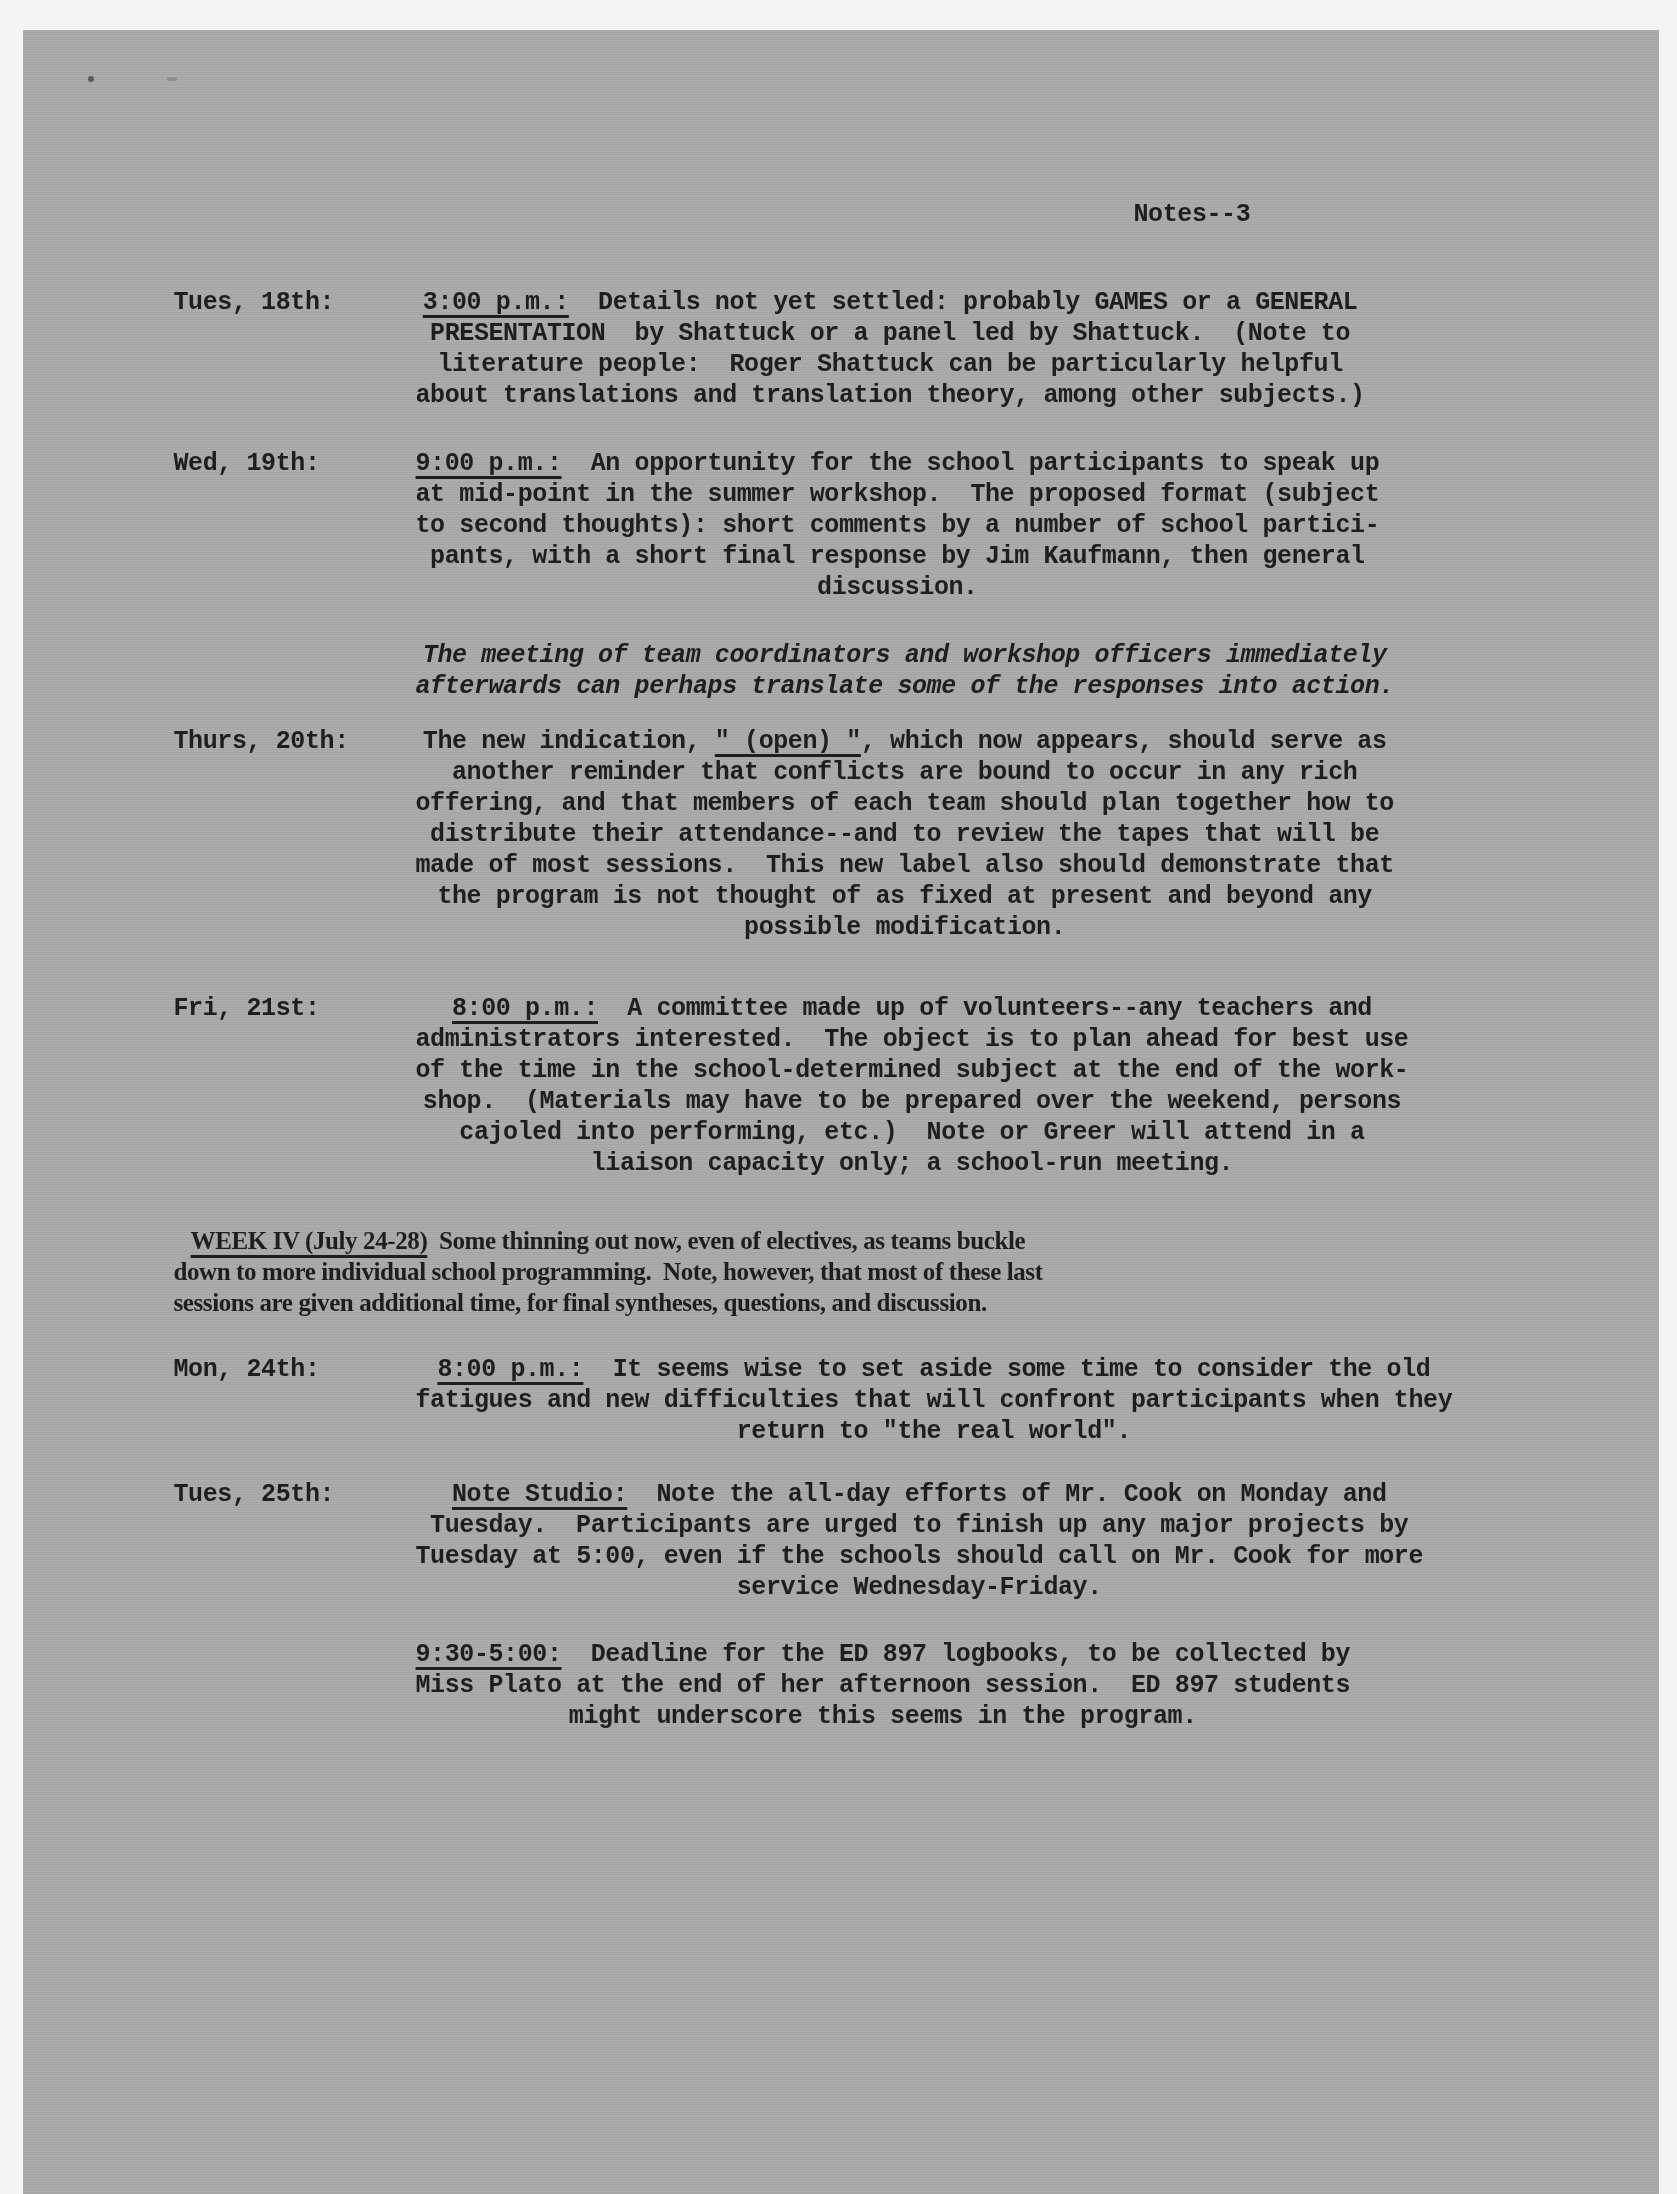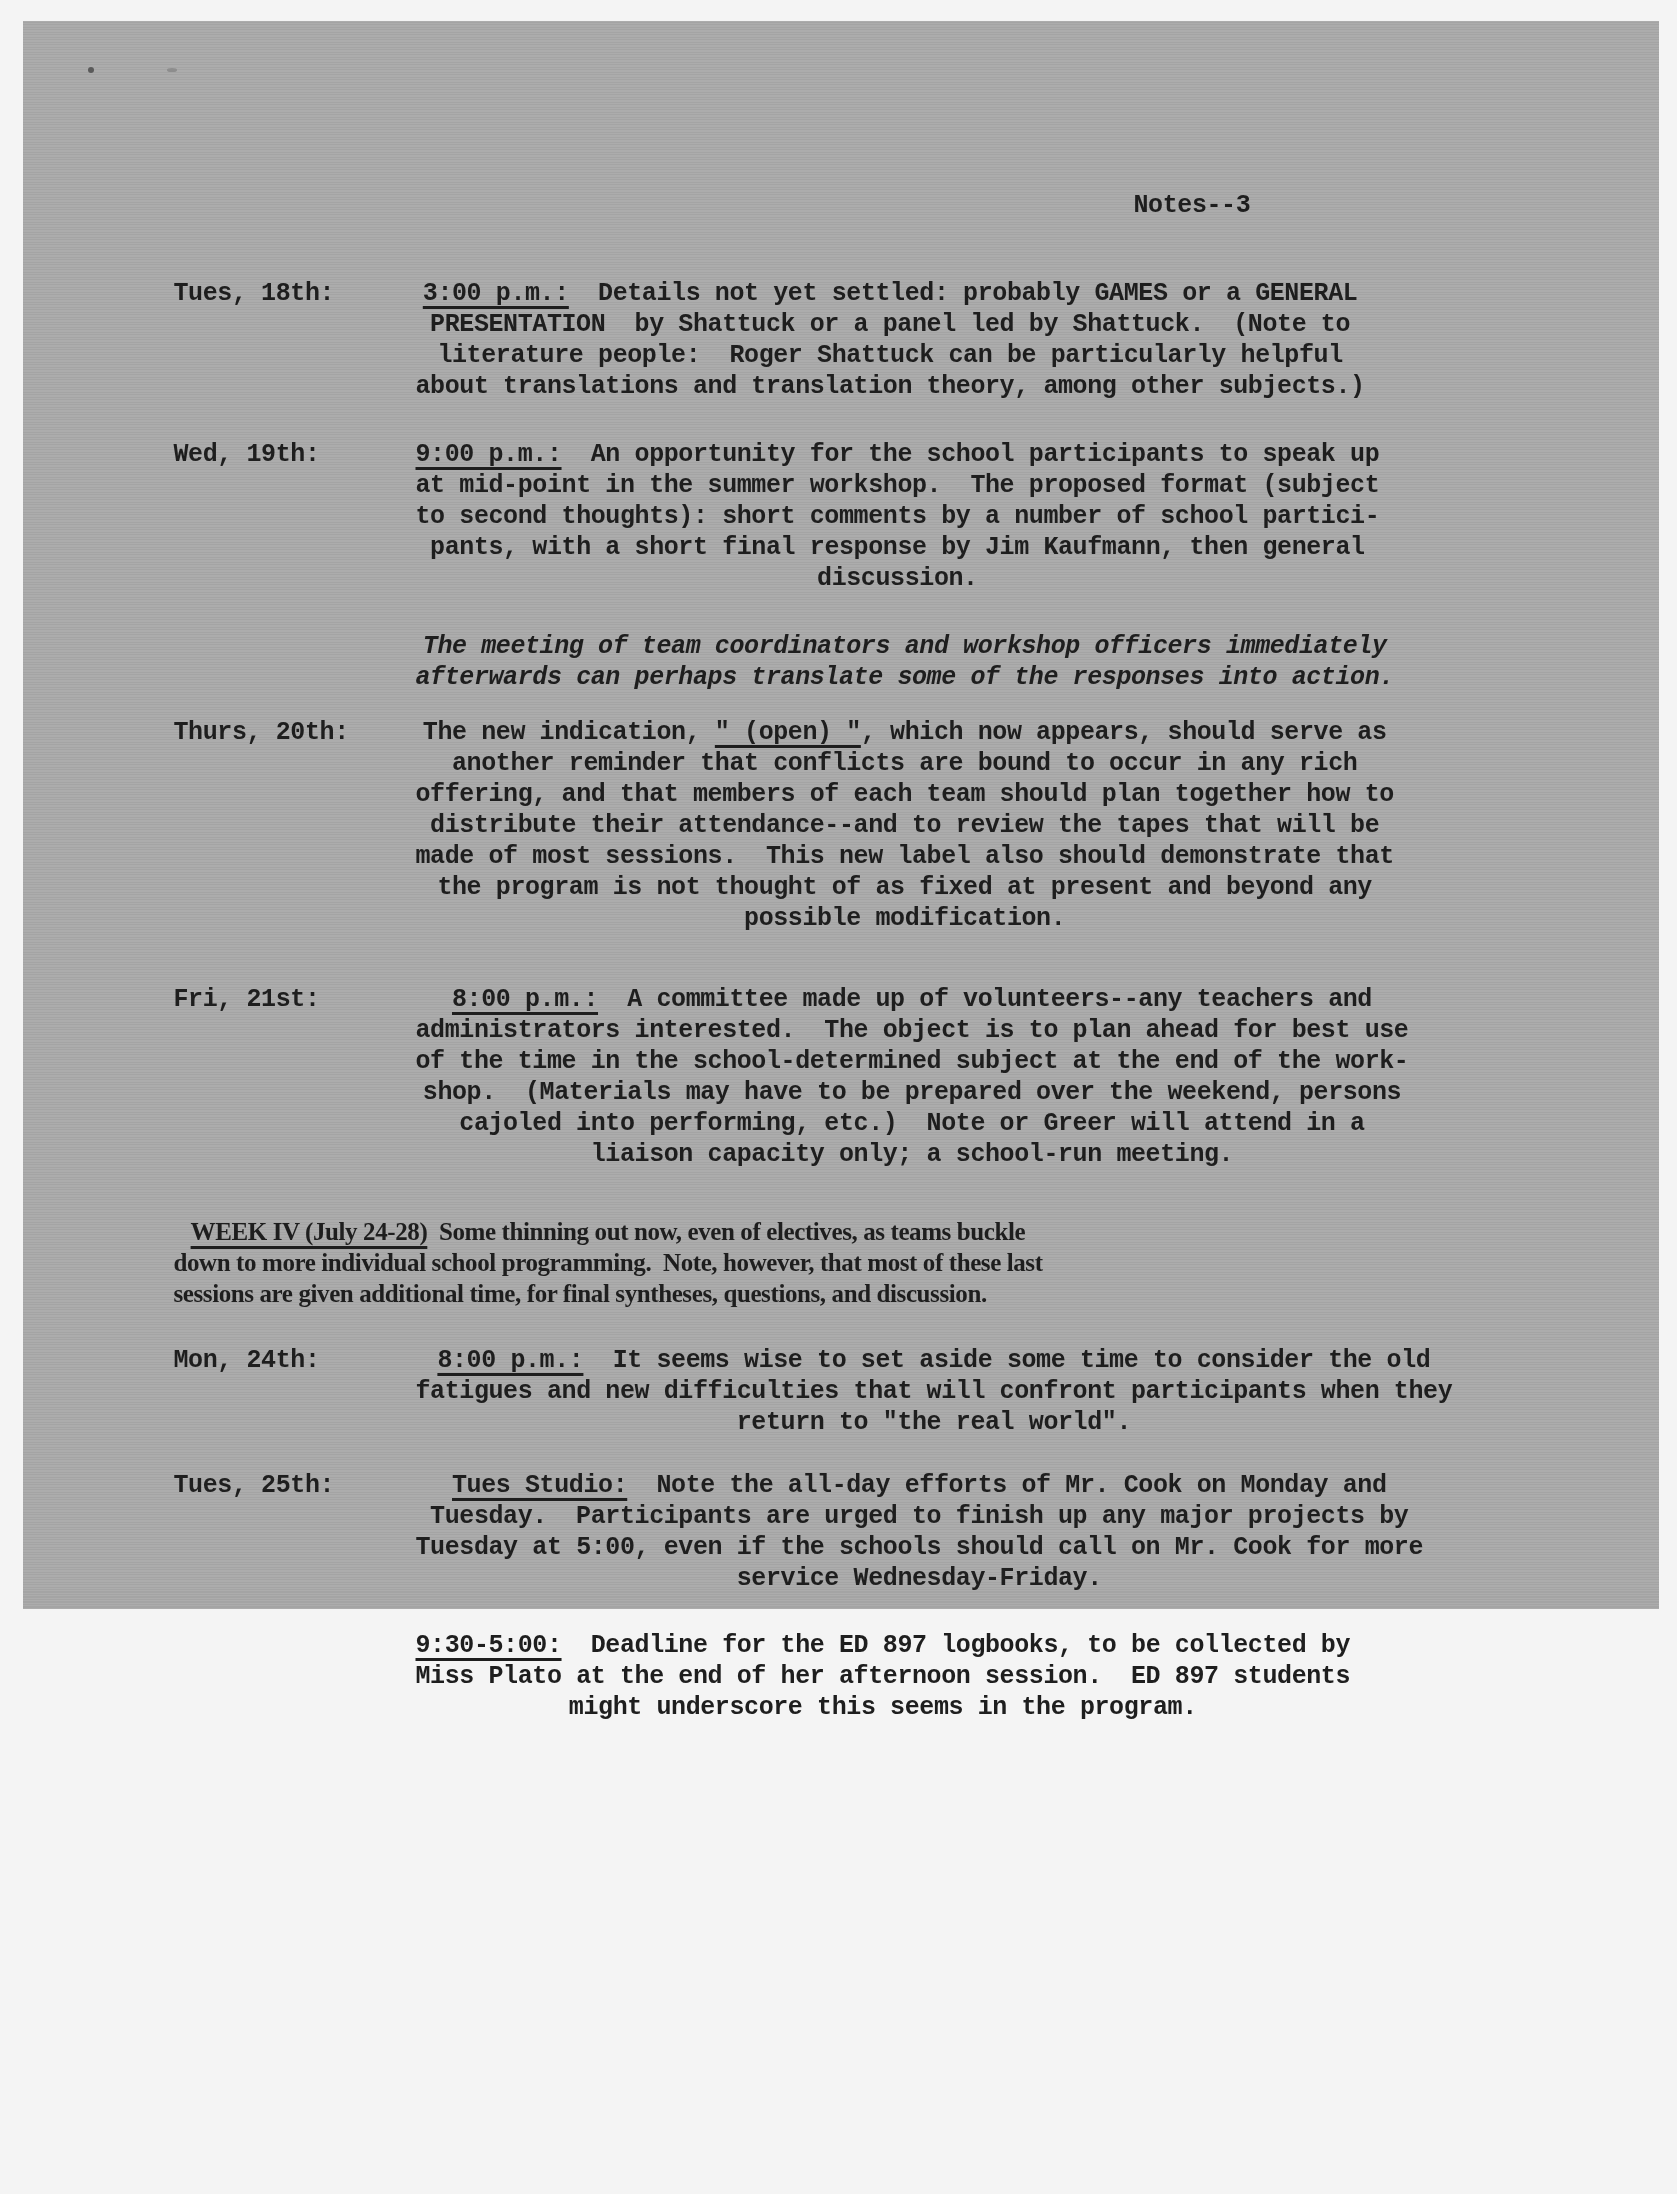--- a/index.html
+++ b/index.html
@@ -9,23 +9,23 @@
     }
     body {
       width: 1677px;
       height: 2194px;
       position: relative;
       overflow: hidden;
     }
     .page {
       position: absolute;
       left: 22.5px;
-      top: 21px;
+      top: 30px;
       width: 1636px;
-      height: 1588px;
+      height: 2164px;
       background: #a9a9a9;
       background-image:
         repeating-linear-gradient(0deg, rgba(255,255,255,0.035) 0px, rgba(255,255,255,0.035) 1.2px, rgba(0,0,0,0.03) 1.2px, rgba(0,0,0,0.03) 2.5px);
     }
     .speck {
       position: absolute;
       border-radius: 50%;
       background: #5a5a5a;
     }
     .speck.s1 { left: 65px; top: 46px; width: 6.2px; height: 6.2px; }
@@ -126,21 +126,21 @@
 
   <div class="entry" style="top:1324px;">
     <div class="typed day">Mon, 24th:</div>
     <div class="typed body"><span class="ul">8:00 p.m.:</span><span>  It seems wise to set aside some time to consider the old</span>
 <span>fatigues and new difficulties that will confront participants when they</span>
 <span>return to "the real world".</span></div>
   </div>
 
   <div class="entry" style="top:1449px;">
     <div class="typed day">Tues, 25th:</div>
-    <div class="typed body"><span class="ul">Tues Studio:</span><span>  Note the all-day efforts of Mr. Cook on Monday and</span>
+    <div class="typed body"><span class="ul">Note Studio:</span><span>  Note the all-day efforts of Mr. Cook on Monday and</span>
 <span>Tuesday.  Participants are urged to finish up any major projects by</span>
 <span>Tuesday at 5:00, even if the schools should call on Mr. Cook for more</span>
 <span>service Wednesday-Friday.</span></div>
     <div class="typed body" style="top:160px;"><span class="ul">9:30-5:00:</span><span>  Deadline for the ED 897 logbooks, to be collected by</span>
 <span>Miss Plato at the end of her afternoon session.  ED 897 students</span>
 <span>might underscore this seems in the program.</span></div>
   </div>
 </div>
 
 

